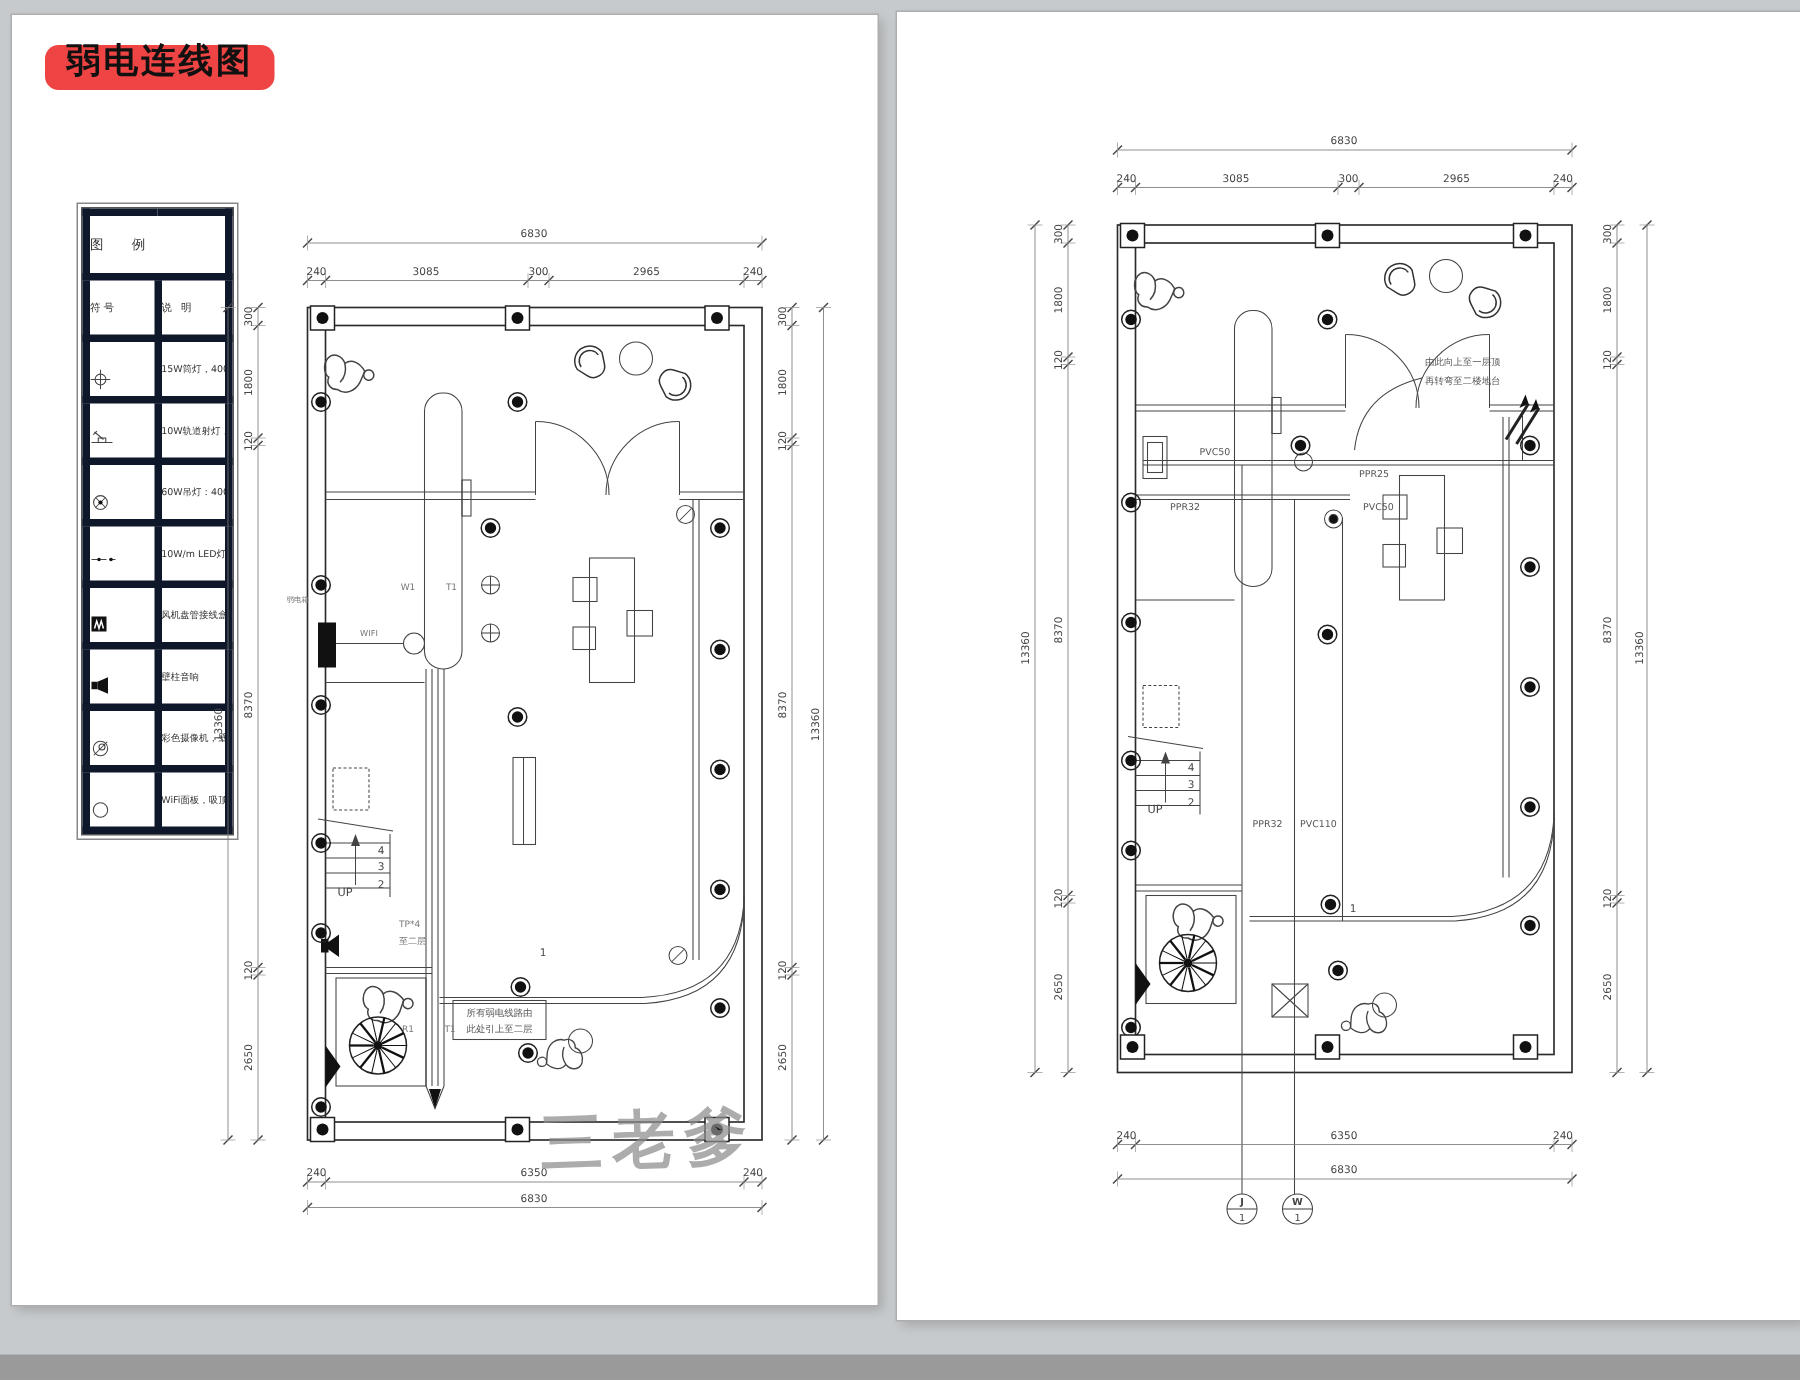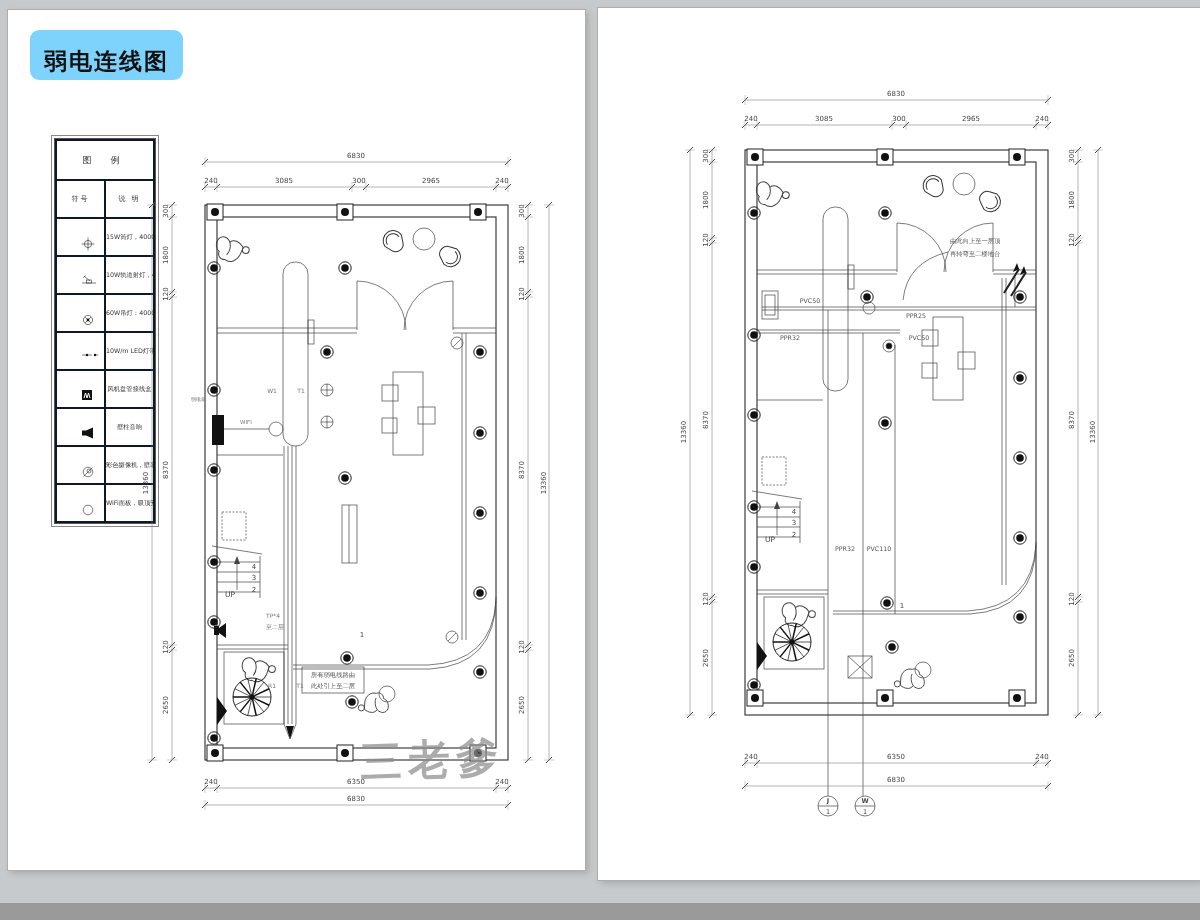--- a/index.html
+++ b/index.html
@@ -1,37 +1,37 @@
 <!DOCTYPE html>
 <html><head>
 <meta charset="utf-8">
 <style>
   html,body{margin:0;padding:0}
   body{width:1200px;height:920px;background:#c7cacc;position:relative;overflow:hidden;
        font-family:"DejaVu Sans",sans-serif;}
   .page{position:absolute;background:#fff;box-shadow:0 0 0 1px #aeaeae,3px 3px 7px rgba(0,0,0,.18)}
   #pageL{left:8px;top:10px;width:577px;height:860px}
   #pageR{left:598px;top:8px;width:602px;height:872px}
-  .chip{position:absolute;background:#7dd3fc;border-radius:9px;color:#111;font-weight:bold;
-        font-size:23px;line-height:1;padding:20px 14px 7px;letter-spacing:2px;white-space:nowrap}
+  .chip{position:absolute;background:#ef4444;border-radius:9px;color:#111;font-weight:bold;
+        font-size:23px;line-height:1;padding:0 14px 7px;letter-spacing:2px;white-space:nowrap}
   #bottombar{position:absolute;left:0;bottom:0;width:1200px;height:17px;background:#9a9a9a}
   .wm{position:absolute;left:352px;top:722px;color:#8d8d8d;opacity:.72;font-size:42px;
       font-family:"DejaVu Serif",serif;font-weight:bold;letter-spacing:6px;transform:rotate(-2deg)}
   svg{position:absolute;overflow:visible}
   svg text{font-family:"DejaVu Sans",sans-serif;fill:#444}
   .dim{font-size:7px}
   .lbl{font-size:6px;fill:#777}
   .note{font-size:6.3px;fill:#555}
   .w{stroke:#2b2b2b;fill:none;stroke-width:1.1}   
   .t{stroke:#444;fill:none;stroke-width:.7}       
   .d{stroke:#777;fill:none;stroke-width:.55}      
   #legend{position:absolute;left:46px;top:128px;width:100px;background:#fff;
           border:1px solid #555;outline:1px solid #888;outline-offset:2px}
   #legend table{border-collapse:collapse;width:100%;table-layout:fixed}
-  #legend td{border:2px solid #0f172a;font-size:6.3px;text-align:center;padding:12px 0;color:#333;
+  #legend td{border:5px solid #0f172a;font-size:6.3px;padding:12px 0;color:#333;
              height:12px;overflow:hidden;white-space:nowrap}
   #legend .lt{font-size:9px;letter-spacing:8px;height:14px}
   #legend .lh{font-size:7px;letter-spacing:2px}
   #legend .ic{width:26px}
 </style>
 </head>
 <body>
 
 <div class="page" id="pageL">
   <div class="chip" style="left:22px;top:20px">弱电连线图</div>

